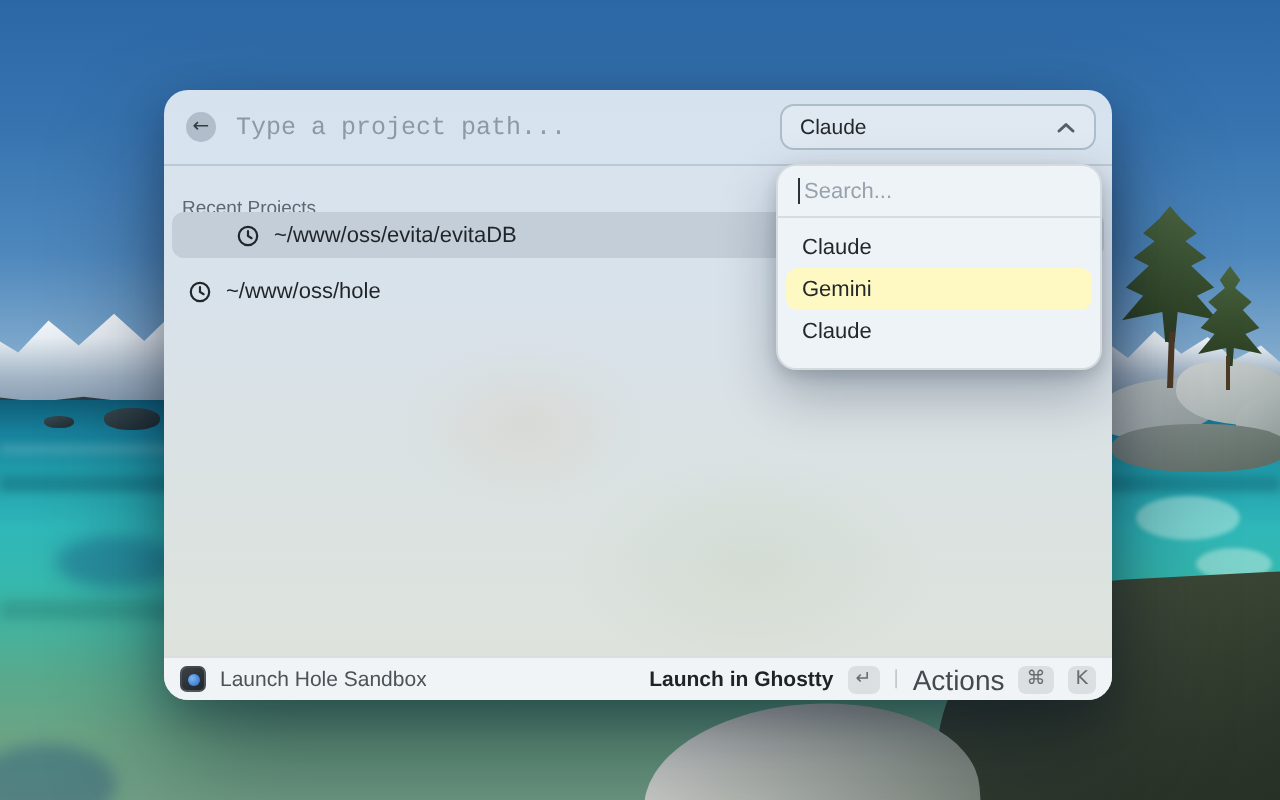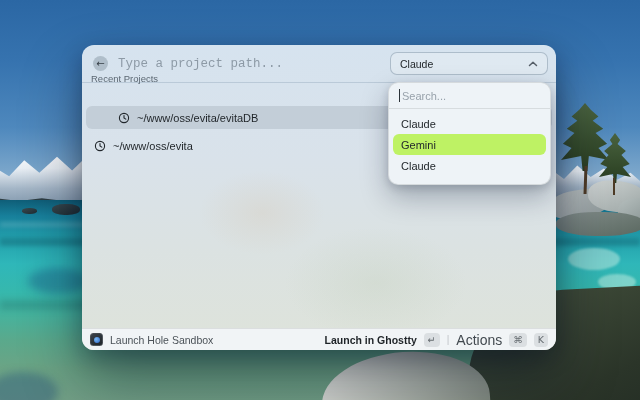--- a/index.html
+++ b/index.html
@@ -60,21 +60,21 @@
   .back-glyph{font-size:10px;line-height:1;color:#333c44;font-family:"DejaVu Sans",sans-serif;}
   .path-input{flex:1;margin-left:8px;border:none;outline:none;background:transparent;
     font-family:Liberation Mono, monospace;font-size:12.5px;color:#2a3138;min-width:0;}
   .path-input::placeholder{color:#8d9aa6;}
   .agent-btn{flex:0 0 auto;width:158px;height:23px;border-radius:7px;cursor:pointer;
     border:1px solid rgba(80,105,130,.35);background:rgba(255,255,255,.22);
     display:flex;align-items:center;padding:0 9px;}
   .agent-btn .lbl{flex:1;text-align:left;font-size:10.5px;color:#23282c;}
   .chev{flex:0 0 auto;display:block;}
 
-  .recent-hdr{position:absolute;left:9px;top:28px;font-size:9.5px;color:#5c6873;}
+  .recent-hdr{position:absolute;left:9px;top:54px;font-size:9.5px;color:#5c6873;}
   .row{position:absolute;left:4px;right:4px;height:23px;border-radius:6px;display:flex;align-items:center;
     padding:0 0 0 8px;cursor:pointer;}
   .row.sel{background:#c3ced8;padding-left:32px;}
   .row-1{top:61px;}
   .row-2{top:89px;}
   .row .clock{flex:0 0 auto;margin-right:7px;display:block;}
   .row .ptxt{font-size:11px;color:#1f2428;}
 
   .footer{position:absolute;left:0;right:0;bottom:0;height:22px;border-radius:0 0 12px 12px;
     background:#f1f4f6;border-top:1px solid rgba(0,0,0,.09);
@@ -99,21 +99,21 @@
     box-shadow:0 12px 28px rgba(0,15,35,.28),0 3px 8px rgba(0,15,35,.15);}
   .menu-search{position:relative;height:25px;display:flex;align-items:center;padding:0 11px;}
   .caret{position:absolute;left:10px;top:6px;width:1px;height:13px;background:#2b3238;}
   .menu-search input{width:100%;border:none;outline:none;background:transparent;
     font-family:"Liberation Sans","DejaVu Sans",sans-serif;font-size:11px;color:#2a3138;padding:0 0 0 2px;}
   .menu-search input::placeholder{color:#98a2ab;}
   .menu-div{height:1px;background:#d7dcdf;margin:0;}
   .opts{padding:4px 4px 6px 4px;}
   .opt{height:21px;border-radius:6px;display:flex;align-items:center;padding:0 8px;
     font-size:11px;color:#23282c;cursor:pointer;}
-  .opt.hl{background:#bef264;}
+  .opt.hl{background:#fef9c3;}
 </style>
 </head>
 <body>
 
 <div id="stage">
 
   <div class="wall">
     <div class="sky"></div>
     <div class="mtn mtn-left"></div>
     <div class="mtn mtn-right"></div>
@@ -164,21 +164,21 @@
         <path d="M12 7.2 V12 L15.6 14.2" fill="none" stroke="#20262b" stroke-width="2.2" stroke-linecap="round"></path>
       </svg>
       <span class="ptxt">~/www/oss/evita/evitaDB</span>
     </div>
 
     <div class="row row-2">
       <svg class="clock" width="12" height="12" viewBox="0 0 24 24">
         <circle cx="12" cy="12" r="9.2" fill="none" stroke="#20262b" stroke-width="2.2"></circle>
         <path d="M12 7.2 V12 L15.6 14.2" fill="none" stroke="#20262b" stroke-width="2.2" stroke-linecap="round"></path>
       </svg>
-      <span class="ptxt">~/www/oss/evita</span>
+      <span class="ptxt">~/www/oss/hole</span>
     </div>
 
     <div class="footer">
       <div class="foot-left">
         <span class="app-ico">
             <i></i>
           </span>
         <span class="foot-label">Launch Hole Sandbox</span>
       </div>
       <div class="foot-right">

